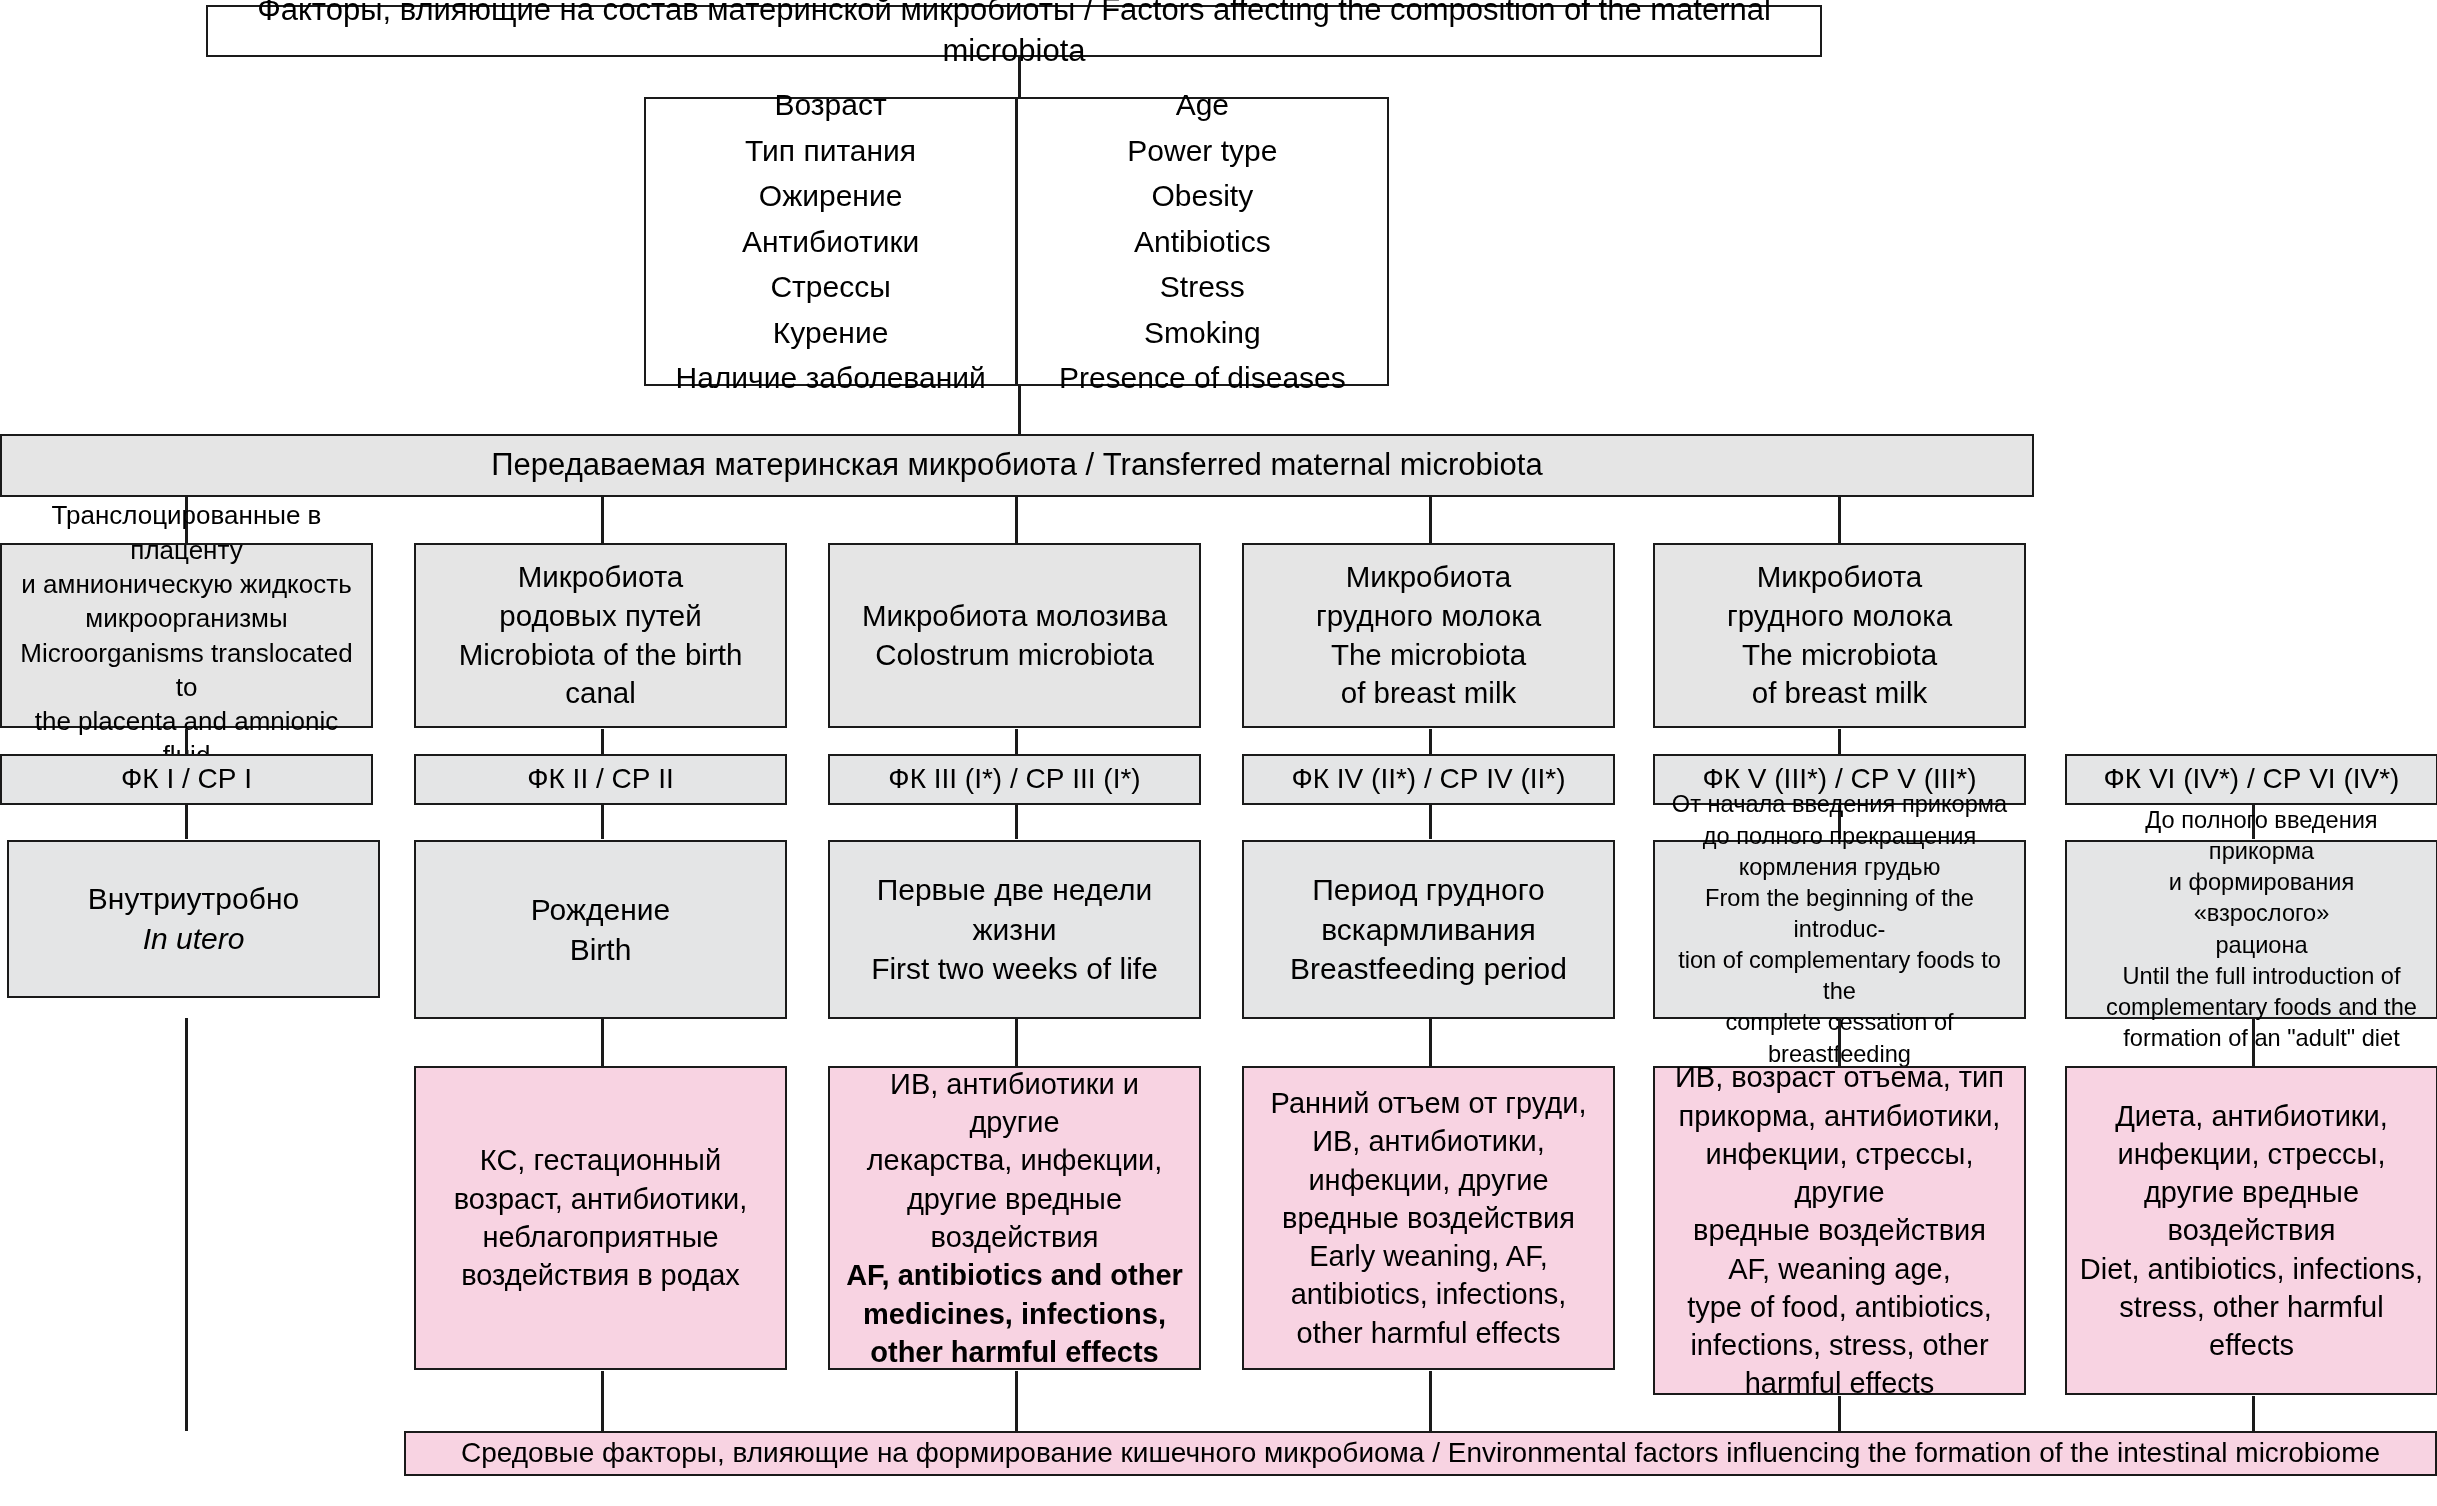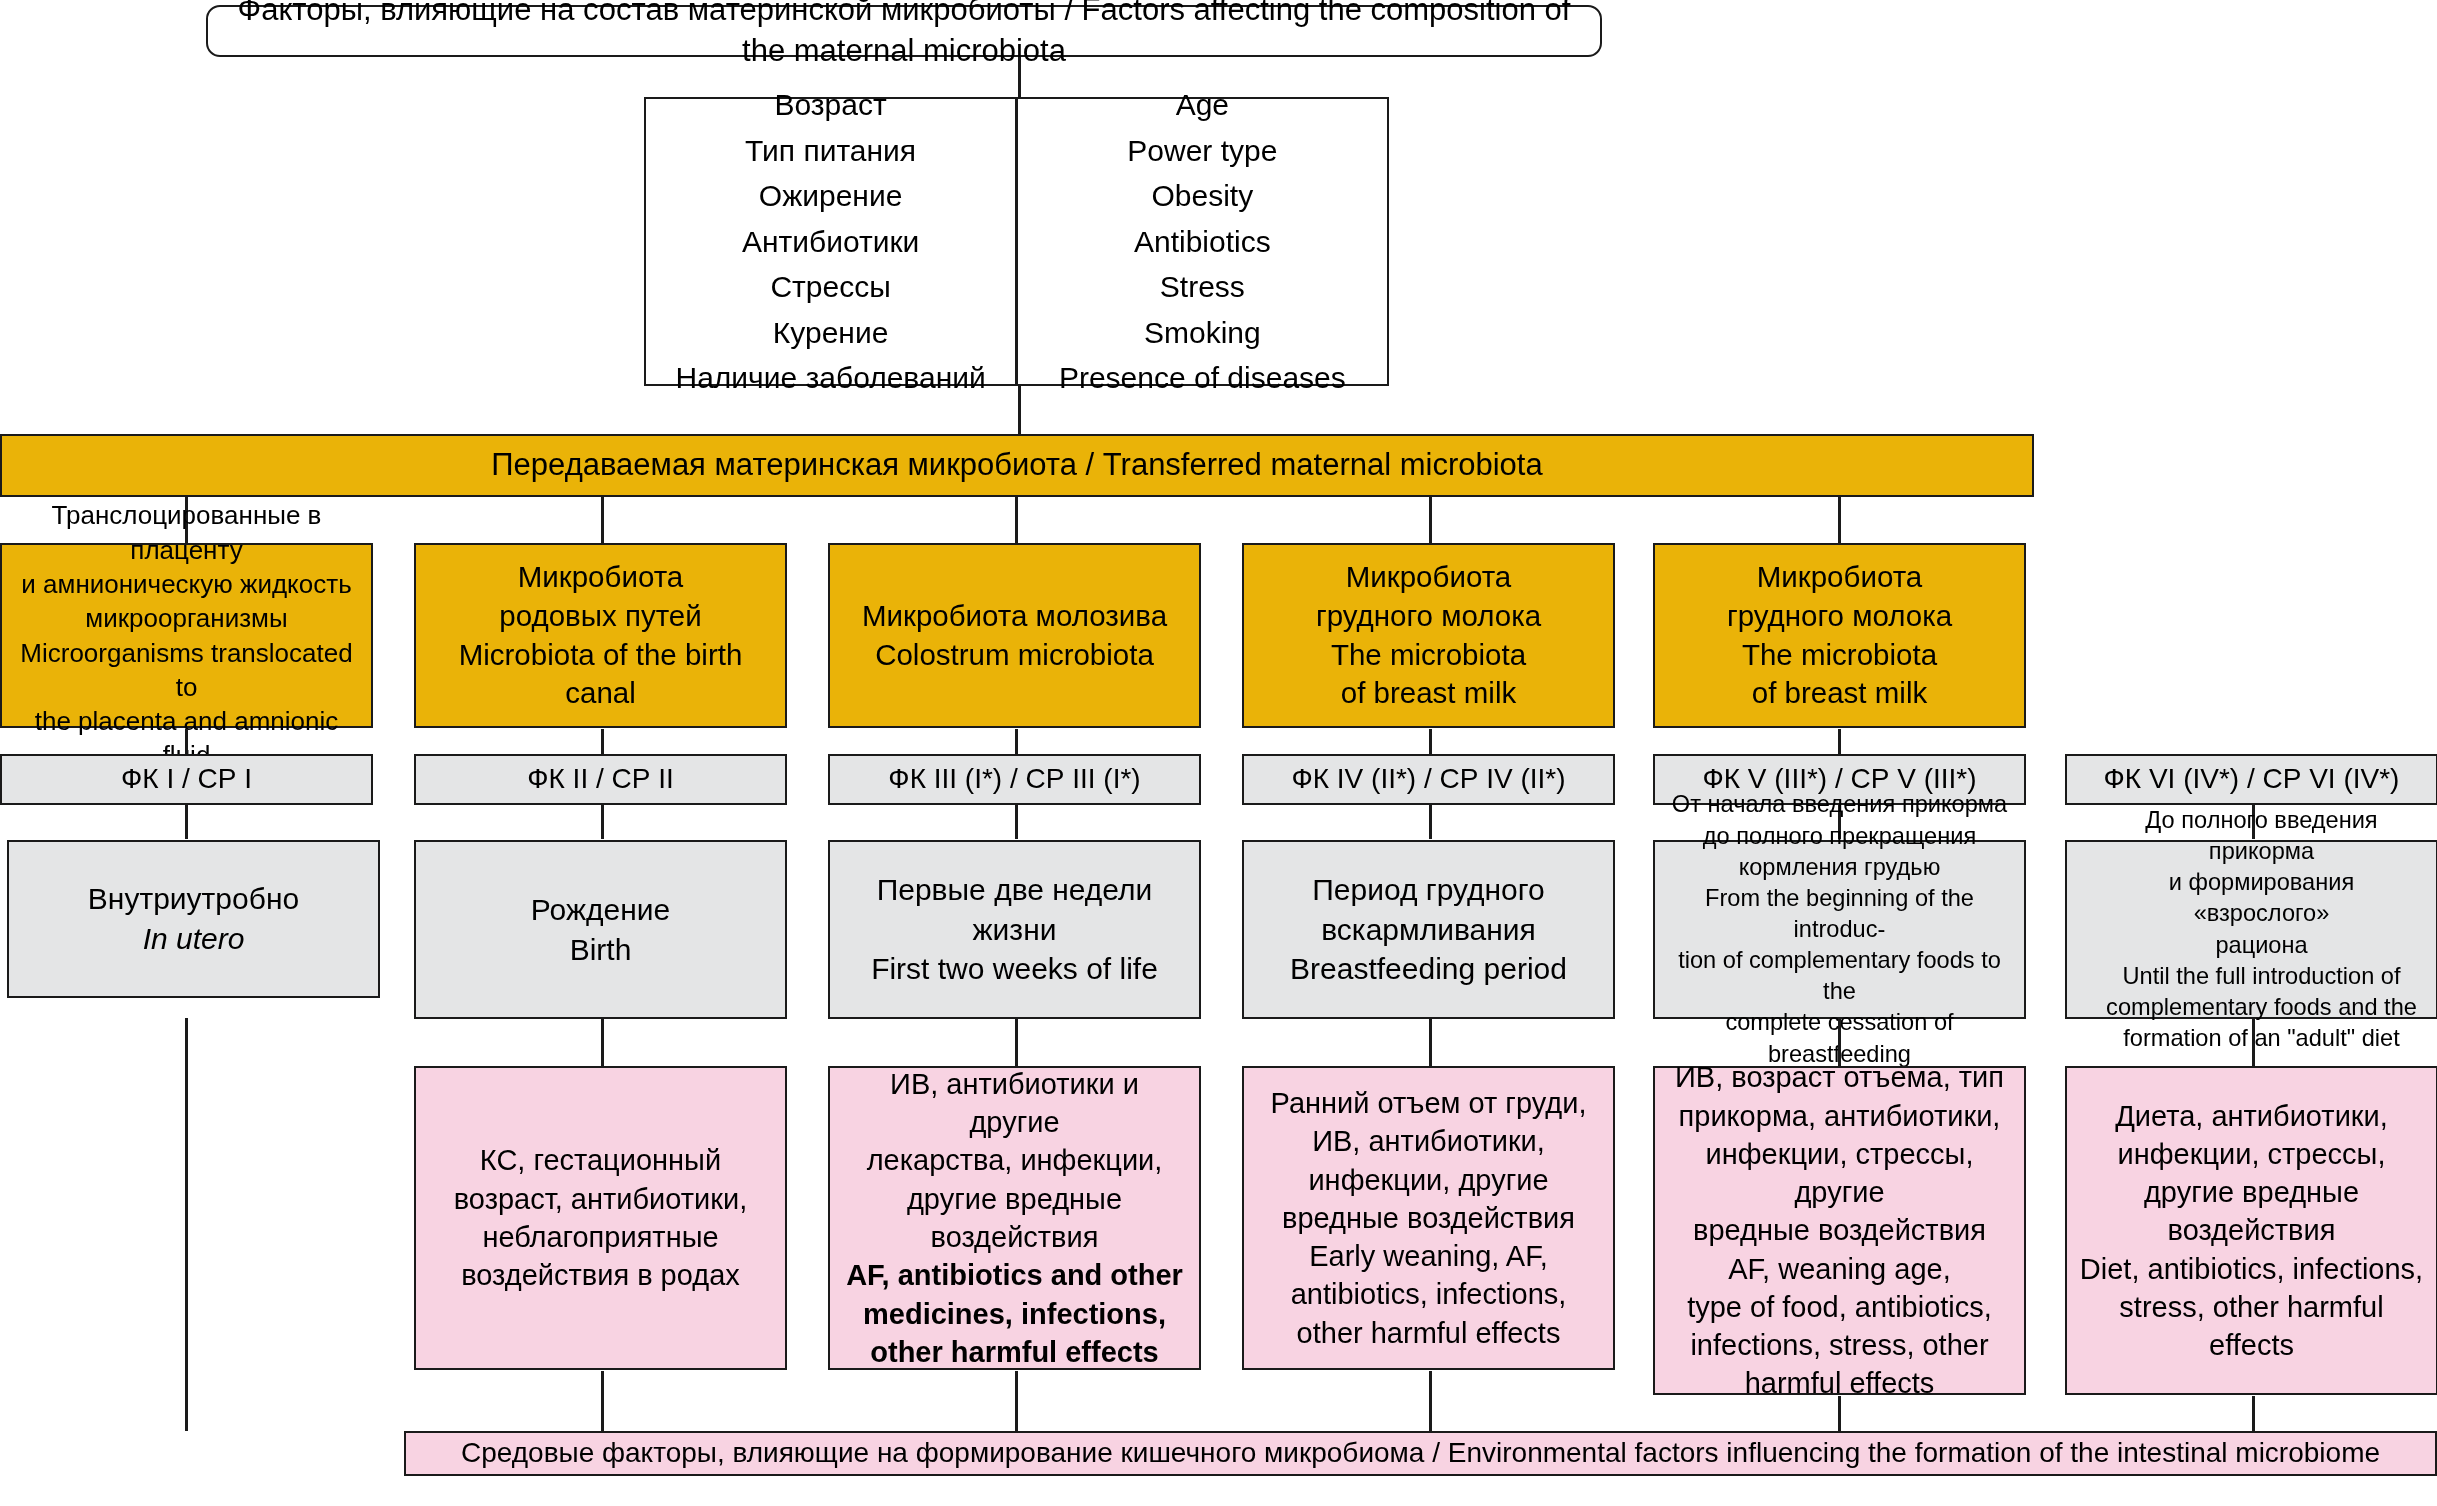--- a/index.html
+++ b/index.html
@@ -3,21 +3,21 @@
 <meta charset="utf-8">
 <style>
   html,body{margin:0;padding:0;background:#ffffff;}
   body{font-family:"Liberation Sans","DejaVu Sans",sans-serif;color:#000;}
   #root{position:relative;width:2438px;height:1506px;overflow:hidden;background:#fff;}
 
   .box{position:absolute;box-sizing:border-box;border:2.5px solid #1a1a1a;
        display:flex;align-items:center;justify-content:center;text-align:center;
        line-height:1.32;}
   .white{background:#ffffff;}
-  .green{background:#eab308;}
+  .green{background:#e5e5e5;}
   .gray{background:#e4e5e6;}
   .pink{background:#f8d3e2;}
 
   .line{position:absolute;background:#1a1a1a;}
   .vline{width:2.5px;}
 
   .pad{padding:5px 11.8px;width:100%;}
   .ru{display:block;}
   .en{display:block;}
   .ital{font-style:italic;}
@@ -37,21 +37,21 @@
            display:flex;}
   .factors .col{flex:1 1 50%;display:flex;flex-direction:column;align-items:center;
                 justify-content:center;font-size:30px;line-height:1.52;}
   .factors .divider{width:2.5px;background:#1a1a1a;}
 </style>
 </head>
 <body>
 
 <div id="root">
 
-  <div class="box white t-title" style="left:206px;top:5px;width:1396px;height:52px;border-radius:14px;">
+  <div class="box white t-title" style="left:206px;top:5px;width:1616px;height:52px;">
     <span class="pad">Факторы, влияющие на состав материнской микробиоты / Factors affecting the composition of the maternal microbiota</span>
   </div>
 
   <div class="line vline" style="left:1018px;top:57px;width:2.5px;height:40px;"></div>
 
   <div class="factors" style="left:644px;top:97px;width:745px;height:289px;">
     <div class="col">
       <span>Возраст</span>
       <span>Тип питания</span>
       <span>Ожирение</span>

